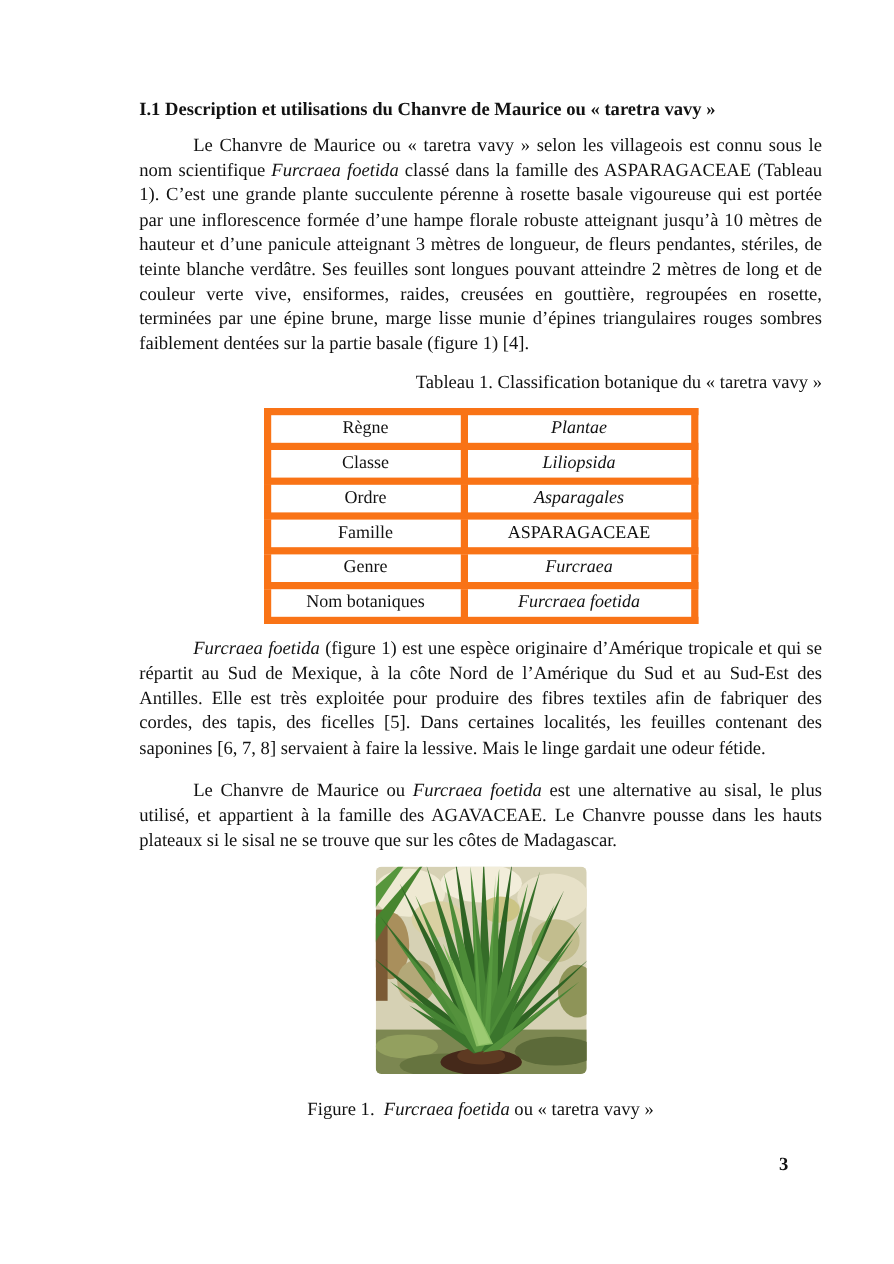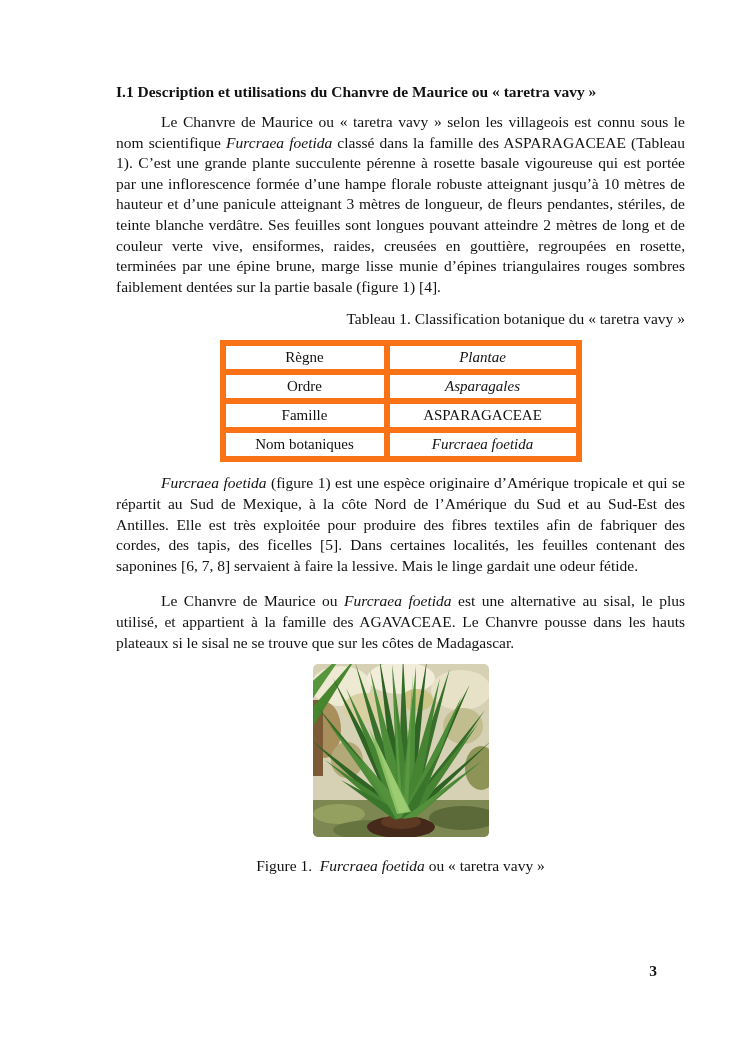--- a/index.html
+++ b/index.html
@@ -91,26 +91,34 @@
 
     <div class="tbl-caption">Tableau 1. Classification botanique du « taretra vavy »</div>
 
     <table class="classification">
       <tbody>
           <tr>
             <td class="col-label">Règne</td>
             <td class="col-value"><i>Plantae</i></td>
           </tr>
           <tr>
+            <td class="col-label">Classe</td>
+            <td class="col-value"><i>Liliopsida</i></td>
+          </tr>
+          <tr>
             <td class="col-label">Ordre</td>
             <td class="col-value"><i>Asparagales</i></td>
           </tr>
           <tr>
             <td class="col-label">Famille</td>
             <td class="col-value">ASPARAGACEAE</td>
+          </tr>
+          <tr>
+            <td class="col-label">Genre</td>
+            <td class="col-value"><i>Furcraea</i></td>
           </tr>
           <tr>
             <td class="col-label">Nom botaniques</td>
             <td class="col-value"><i>Furcraea foetida</i></td>
           </tr>
         </tbody>
     </table>
 
     <p class="body-par par-gap"><i>Furcraea foetida</i><span> (figure 1) est une espèce originaire d’Amérique tropicale et qui se répartit au Sud de Mexique, à la côte Nord de l’Amérique du Sud et au Sud-Est des Antilles. Elle est très exploitée pour produire des fibres textiles afin de fabriquer des cordes, des tapis, des ficelles [5]. Dans certaines localités, les feuilles contenant des saponines [6, 7, 8] servaient à faire la lessive. Mais le linge gardait une odeur fétide.</span></p>
 

